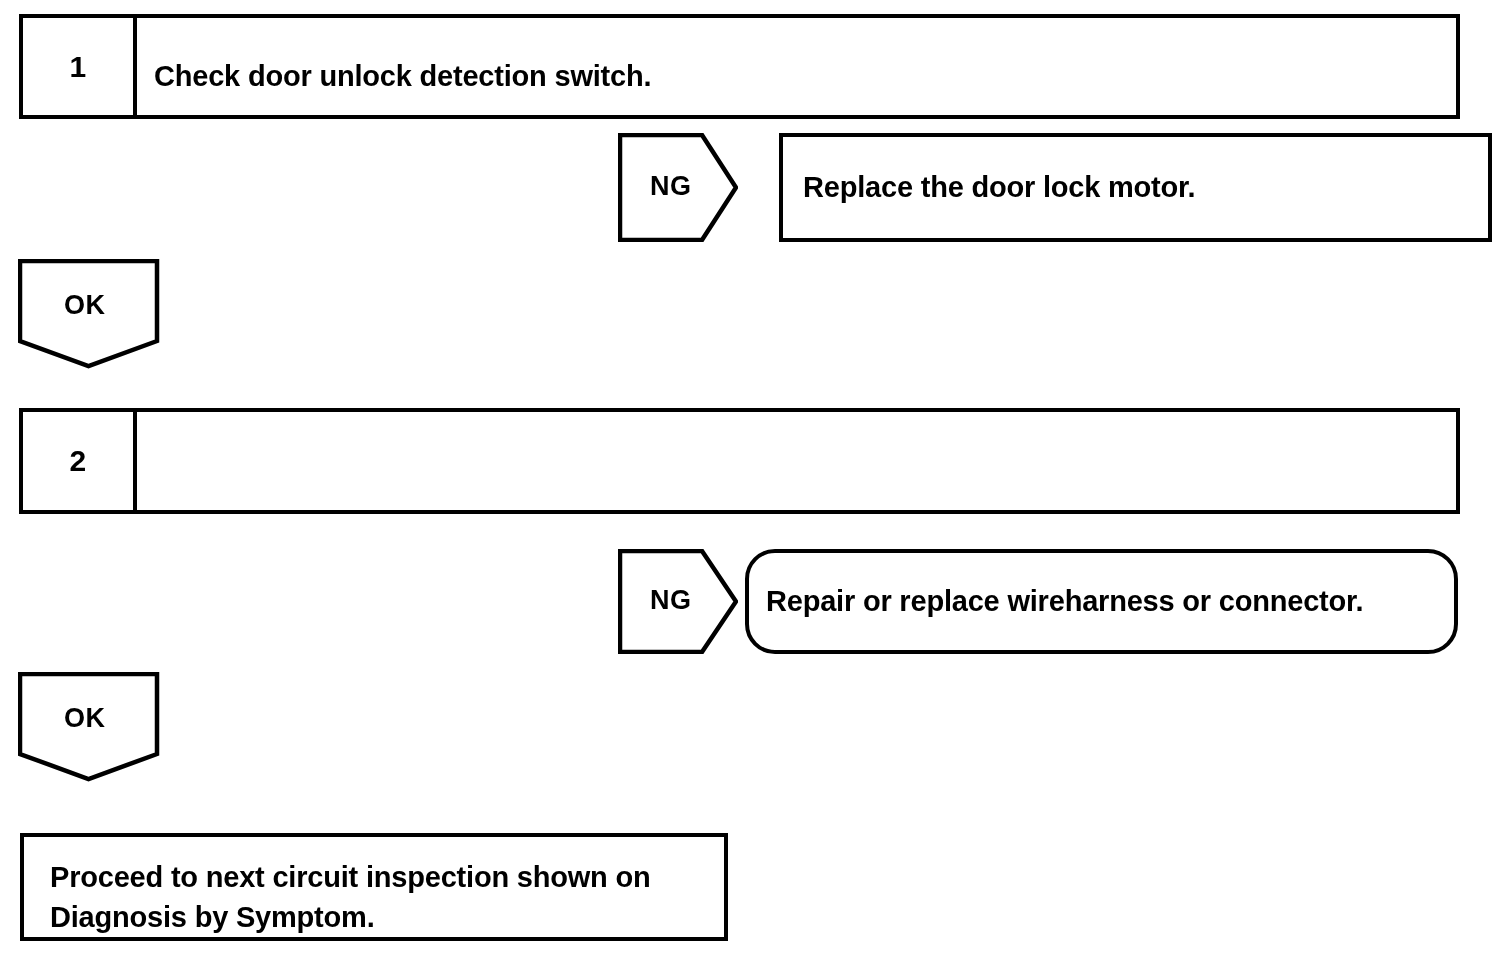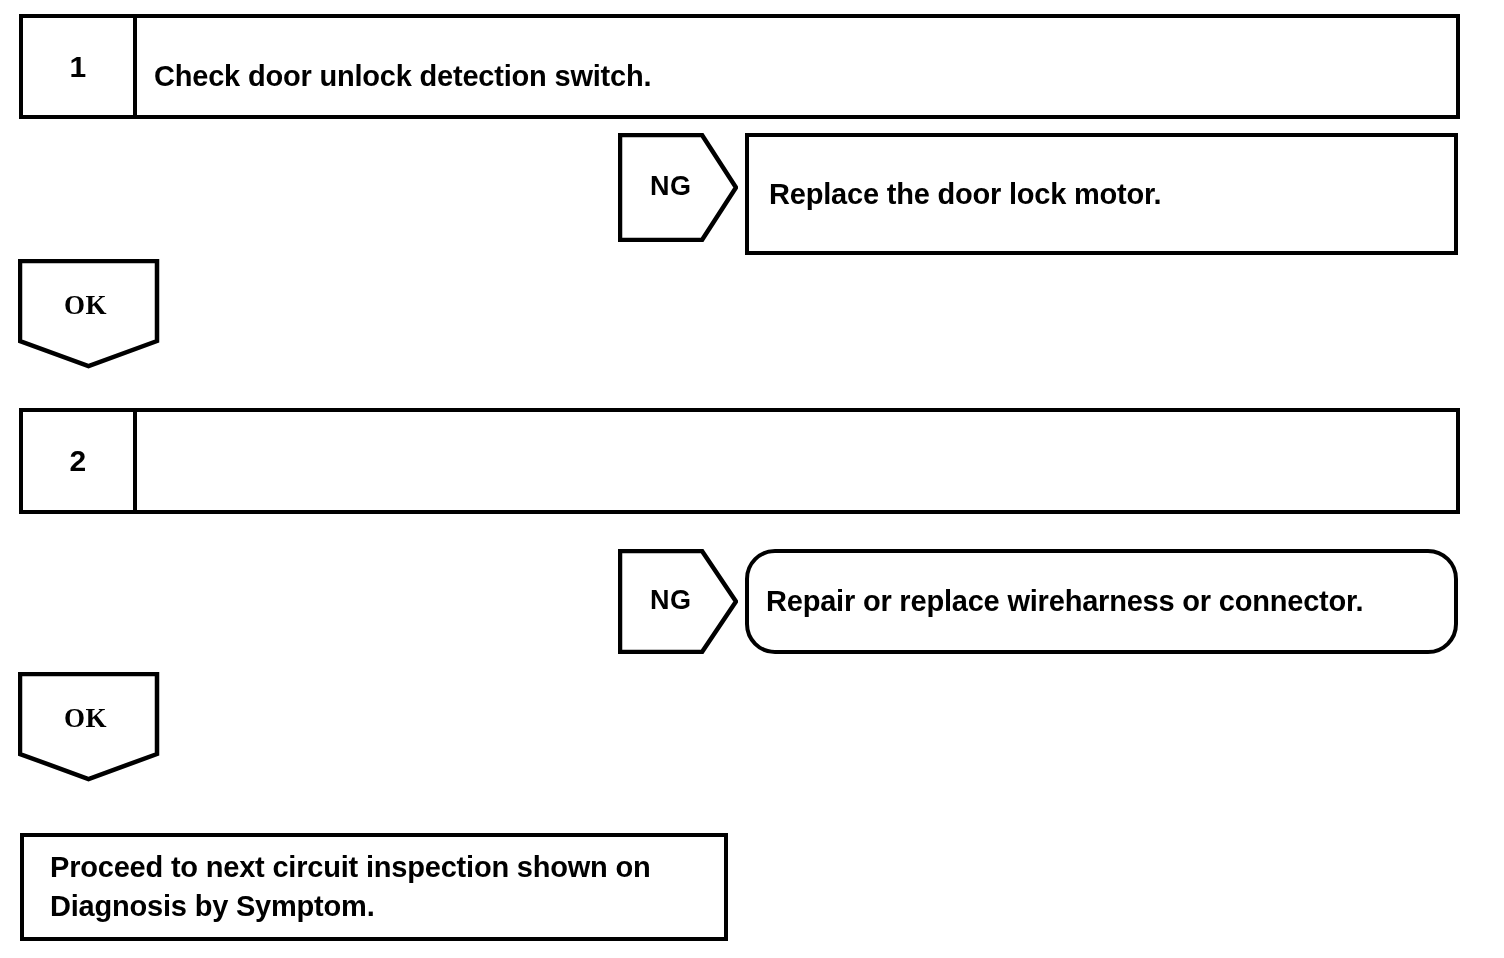--- a/index.html
+++ b/index.html
@@ -86,21 +86,20 @@
     font-size: 27px;
     font-weight: bold;
     color: #000000;
     letter-spacing: 0.5px;
     text-align: right;
   }
 
   
   .ok-tag {
     position: absolute;
-    font-family: Liberation Serif, serif;
   }
   .ok-tag svg {
     display: block;
   }
 
   
   .proceed-box {
     border: 4px solid #000000;
     background: #ffffff;
     display: flex;
@@ -125,21 +124,21 @@
     <div class="step-text">Check door unlock detection switch.</div>
   </div>
 
   <div class="ng-tag" style="left:618px; top:133px; width:120px; height:109px;">
     <svg width="120" height="109" viewBox="0 0 120 109">
       <polygon points="2,2 84,2 118,54.5 84,107 2,107" fill="#ffffff" stroke="#000000" stroke-width="4.5" stroke-linejoin="miter"></polygon>
     </svg>
     <div class="tag-label" style="left:32px; top:38px;">NG</div>
   </div>
 
-  <div class="node result-box" style="left:745px; top:133px; width:713px; height:122px;padding-left:20px;">
+  <div class="node result-box" style="left:779px; top:133px; width:713px; height:109px;padding-left:20px;">
     <span>Replace the door lock motor.</span>
   </div>
 
   <div class="ok-tag" style="left:18px; top:259px; width:142px; height:110px;">
     <svg width="142" height="110" viewBox="0 0 142 110">
       <polygon points="2,2 139,2 139,82 70.5,107 2,82" fill="#ffffff" stroke="#000000" stroke-width="4.5" stroke-linejoin="miter"></polygon>
     </svg>
     <div class="tag-label" style="left:46px; top:31px;">OK</div>
   </div>
 
@@ -158,18 +157,18 @@
     <span>Repair or replace wireharness or connector.</span>
   </div>
 
   <div class="ok-tag" style="left:18px; top:672px; width:142px; height:110px;">
     <svg width="142" height="110" viewBox="0 0 142 110">
       <polygon points="2,2 139,2 139,82 70.5,107 2,82" fill="#ffffff" stroke="#000000" stroke-width="4.5" stroke-linejoin="miter"></polygon>
     </svg>
     <div class="tag-label" style="left:46px; top:31px;">OK</div>
   </div>
 
-  <div class="node proceed-box" style="left:20px; top:833px; width:708px; height:108px;">
+  <div class="node proceed-box" style="left:20px; top:833px; width:708px; height:108px;align-items:flex-end;">
     <span class="multiline">Proceed to next circuit inspection shown on
 Diagnosis by Symptom.</span>
   </div>
 
 </div>
 
 </body></html>

